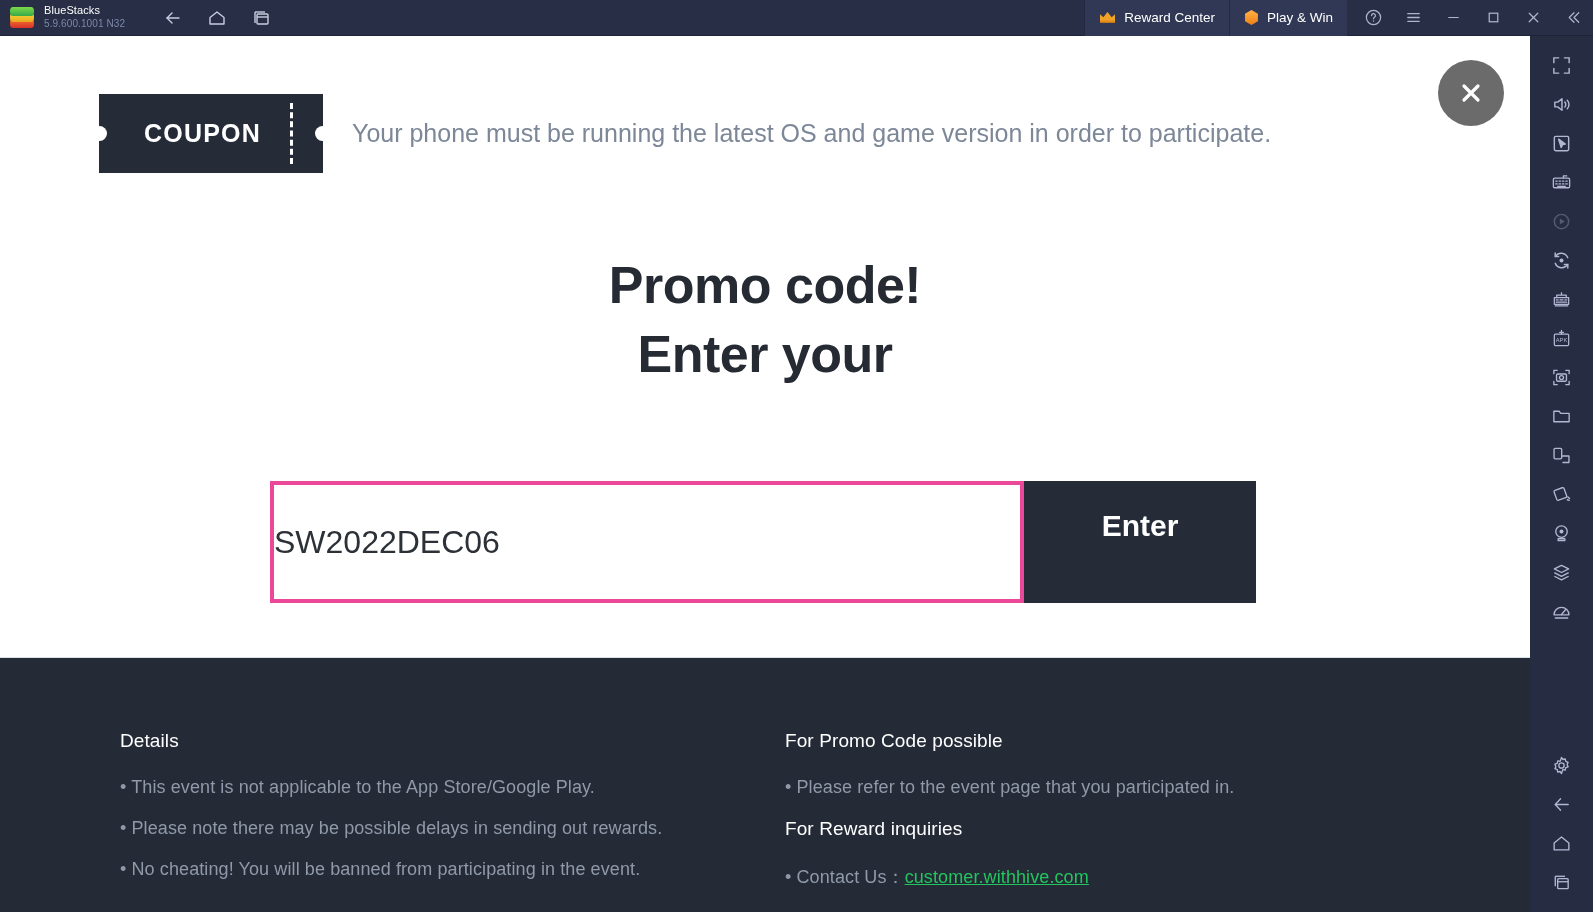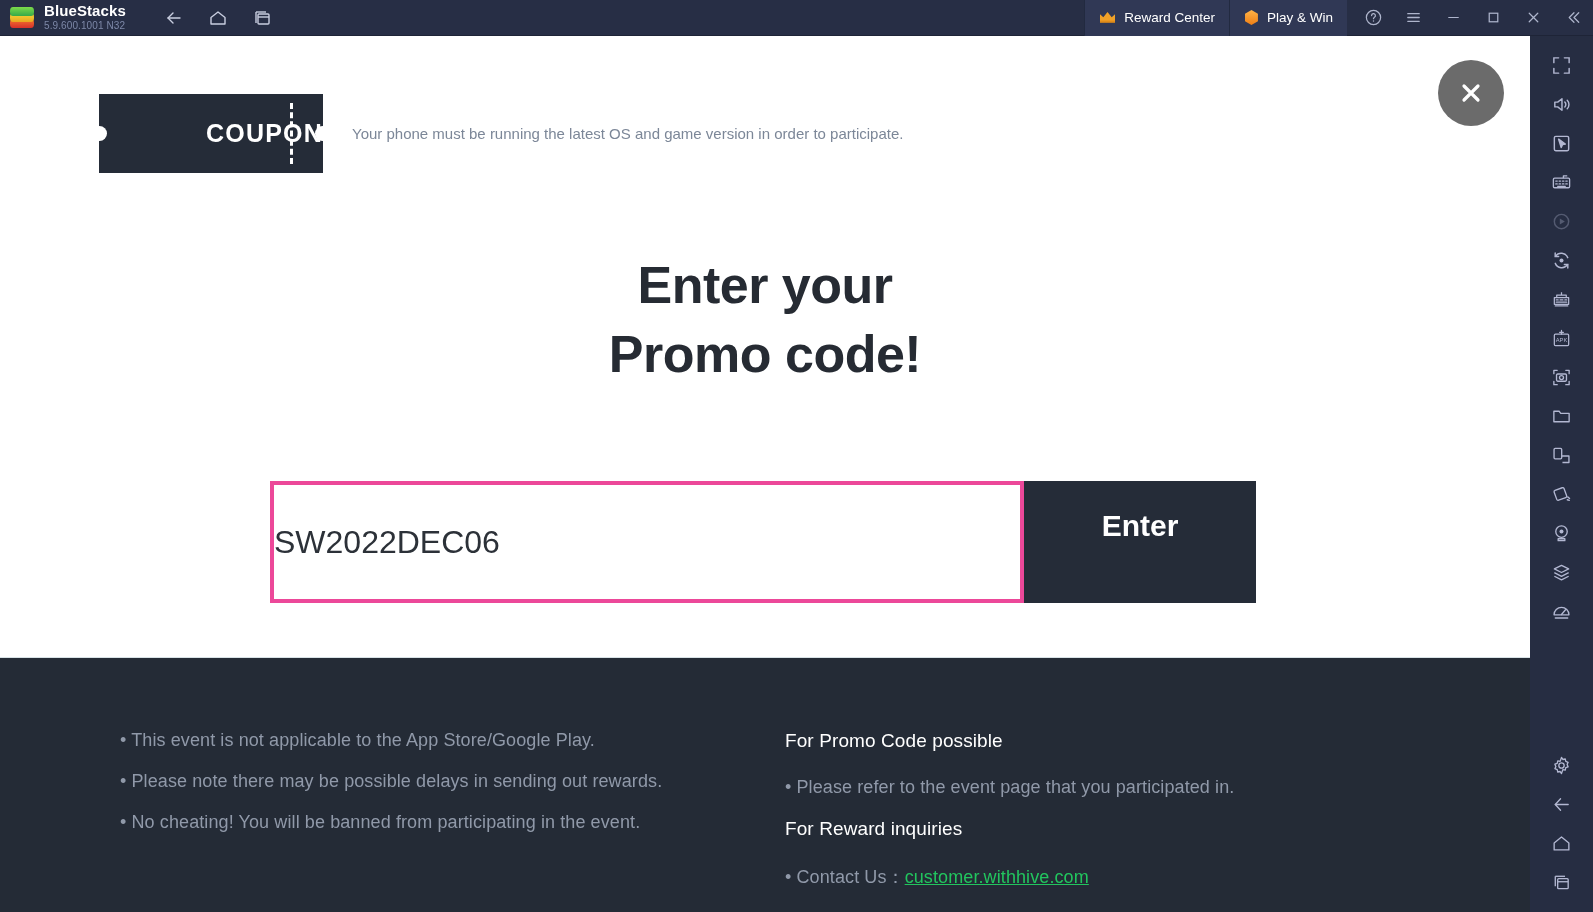--- a/index.html
+++ b/index.html
@@ -46,23 +46,23 @@
   }
   .bs-l1 { top: 2px;  background: linear-gradient(180deg,#7ddb4a,#35a94a); }
   .bs-l2 { top: 8px;  background: linear-gradient(180deg,#f5d93b,#e8a71f); }
   .bs-l3 { top: 14px; background: linear-gradient(180deg,#f4762c,#d6302c); }
 
   .bs-title-group {
     margin-left: 9px;
     line-height: 1.05;
   }
   .bs-name {
-    font-size: 15px;
+    font-size: 11px;
     color: #ffffff;
-    font-weight: 700;
+    font-weight: 400;
     letter-spacing: .1px;
   }
   .bs-ver {
     font-size: 10px;
     color: #7d88a8;
     margin-top: 2px;
     letter-spacing: .1px;
   }
 
   .nav-icons {
@@ -138,21 +138,21 @@
     display: flex;
     align-items: center;
   }
   .coupon-badge {
     position: relative;
     width: 224px;
     height: 79px;
     background: #252c38;
     display: flex;
     align-items: center;
-    justify-content: flex-end;
+    justify-content: flex-start;
   }
   .coupon-text {
     color: #ffffff;
     font-size: 25px;
     font-weight: bold;
     letter-spacing: 1.2px;
     margin-left: 45px;
   }
   .coupon-notch {
     position: absolute;
@@ -166,21 +166,21 @@
   .coupon-dash {
     position: absolute;
     top: 9px;
     right: 30px;
     width: 0;
     height: 61px;
     border-left: 3px dashed #ffffff;
   }
   .coupon-note {
     margin-left: 29px;
-    font-size: 15px;
+    font-size: 25px;
     color: #7c8798;
     white-space: nowrap;
   }
 
   
   .headline {
     position: absolute;
     top: 215px;
     left: 0;
     width: 100%;
@@ -405,33 +405,34 @@
       <div class="coupon-badge">
         <span class="coupon-notch notch-left"></span>
         <span class="coupon-notch notch-right"></span>
         <span class="coupon-dash"></span>
         <span class="coupon-text">COUPON</span>
       </div>
       <div class="coupon-note">Your phone must be running the latest OS and game version in order to participate.</div>
     </div>
 
     <div class="headline">
+      <div>Promo code!</div>
       <div>Enter your</div>
-      <div>Promo code!</div>
     </div>
 
     <div class="promo-wrap">
       <input class="promo-input" type="text" value="SW2022DEC06" style="">
       <button class="promo-enter">Enter</button>
     </div>
 
     <div class="footer">
       <div class="footer-inner">
 
         <div class="fcol-left">
+          <div class="f-head">Details</div>
           <div class="f-item">This event is not applicable to the App Store/Google Play.</div>
           <div class="f-item">Please note there may be possible delays in sending out rewards.</div>
           <div class="f-item">No cheating! You will be banned from participating in the event.</div>
         </div>
 
         <div class="fcol-right">
           <div class="f-head">For Promo Code possible</div>
           <div class="f-item">Please refer to the event page that you participated in.</div>
           <div class="f-head second">For Reward inquiries</div>
           <div class="f-item"><span>Contact Us：</span><span class="f-link">customer.withhive.com</span></div>

